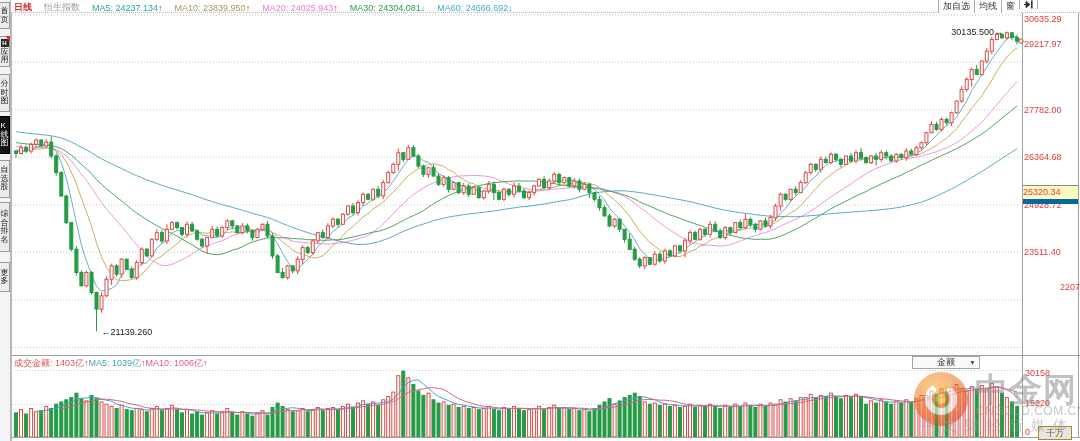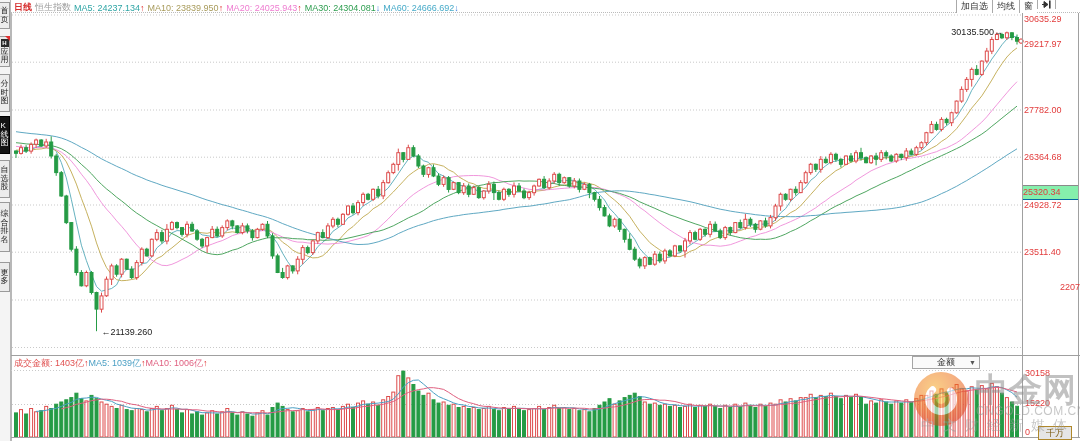--- a/index.html
+++ b/index.html
@@ -9,33 +9,33 @@
   
   #sidebar{position:absolute;left:0;top:0;width:11px;height:441px;background:#f4f4f4;border-right:1px solid #b8b8b8;box-sizing:border-box}
   .stab{position:absolute;left:0;width:10px;box-sizing:border-box;background:#ececec;border:1px solid #9a9a9a;border-left:none;
         color:#222;font-size:8px;display:flex;flex-direction:column;align-items:center;justify-content:center;
         white-space:pre-line;line-height:8.5px;cursor:pointer}
   .stab.active{background:#141414;color:#fff;border-color:#000}
   .sicon{width:8px;height:8px;background:#2b2b2b;color:#fff;font-size:6px;line-height:8px;text-align:center;margin-bottom:1px;font-weight:bold}
   .sbadge{position:absolute;top:-1px;right:-1px;width:0;height:0;border-left:5px solid transparent;border-top:5px solid #e03030}
   
   #header{position:absolute;left:11px;top:0;width:1069px;height:13px;border-bottom:1px dotted #bbb;box-sizing:border-box;background:#fff}
-  #legend{position:absolute;left:3px;top:1px;display:flex;gap:3px;align-items:center;white-space:nowrap}
+  #legend{position:absolute;left:3px;top:1px;display:flex;gap:12px;align-items:center;white-space:nowrap}
   #legend .period{color:#d63030;font-weight:bold}
   #legend .symbol{color:#9a9a9a}
   .ma-item{white-space:nowrap}
   .arrow-up{color:#e03030}
   .arrow-down{color:#3b7edc}
   
-  #toolbar{position:absolute;right:24px;top:0;height:13px;display:flex;align-items:flex-start}
+  #toolbar{position:absolute;right:42px;top:0;height:13px;display:flex;align-items:flex-start}
   .tbtn{padding:0 4px;border-left:1px solid #aaa;display:flex;align-items:center;color:#333;cursor:pointer;background:#fff}
   .tbtn:last-child{border-right:1px solid #aaa}
   
   .pxl{position:absolute;left:1024px;color:#e23c3c;white-space:nowrap}
-  #price-marker{position:absolute;left:1023px;width:55px;height:13px;line-height:13px;border-top:1px solid #8a8a8a;border-bottom:1px solid #0369a1;color:#e23c3c;background:#86efac}
+  #price-marker{position:absolute;left:1023px;width:55px;height:13px;line-height:13px;border-top:1px solid #8a8a8a;border-bottom:5px solid #0369a1;color:#e23c3c;background:#fef9c3}
   .ann{position:absolute;color:#222;white-space:nowrap}
   
   #vol-legend{position:absolute;left:14px;top:357px;display:flex;gap:0;white-space:nowrap}
   #amount-select{position:absolute;left:912px;top:356px;width:68px;height:13px;box-sizing:border-box;border:1px solid #a5a5a5;background:#fafafa;
         display:flex;align-items:center;justify-content:center;cursor:pointer}
   #amount-select .caret{position:absolute;right:3px;font-size:7px;color:#555}
   .vxl{position:absolute;left:1025px;color:#e23c3c}
   #vol-unit{position:absolute;left:1038px;top:426px;width:32px;height:12px;line-height:12px;text-align:center;border:1px solid #b0882a;background:#e5e5e5;color:#7a5a10}
   #vol-zero{position:absolute;left:1025px;top:427px;color:#e23c3c}
   

